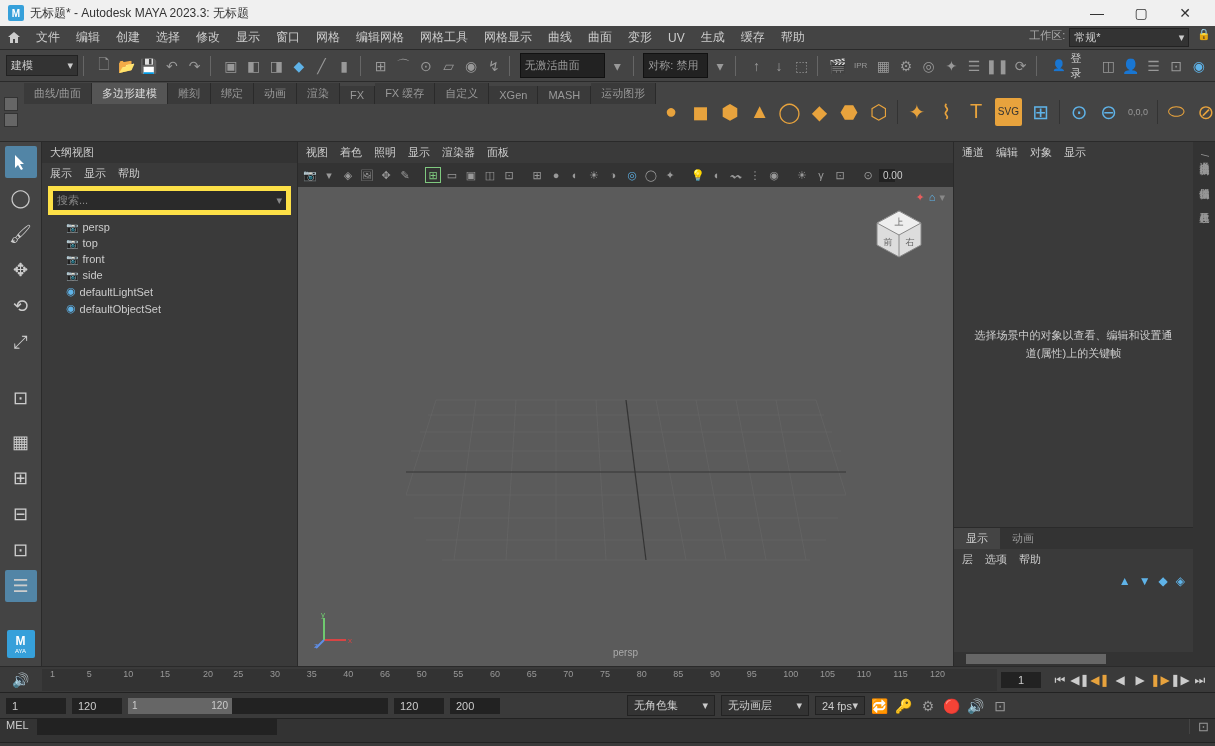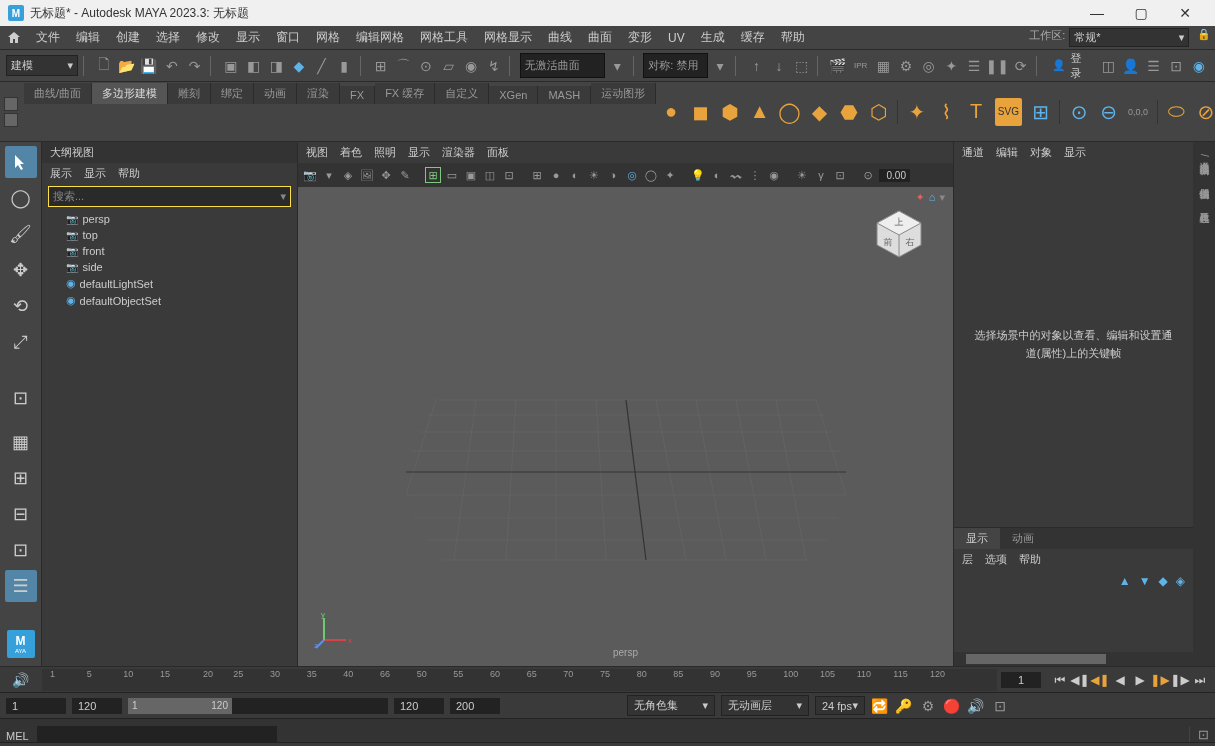--- a/index.html
+++ b/index.html
@@ -34,35 +34,35 @@
 .main-area { display: flex; height: 524px; }
 .toolbox { width: 42px; background: #444; display: flex; flex-direction: column; align-items: center; padding: 4px 0; gap: 4px; border-right: 1px solid #2a2a2a; }
 .toolbox .tool { width: 32px; height: 32px; display: flex; align-items: center; justify-content: center; color: #ccc; cursor: pointer; font-size: 18px; border-radius: 2px; }
 .toolbox .tool.active { background: #5285a6; }
 .toolbox .tool-sep { height: 16px; }
 .toolbox .maya-badge { width: 28px; height: 28px; background: #36a0da; color: #fff; display: flex; flex-direction: column; align-items: center; justify-content: center; font-size: 9px; border-radius: 2px; margin-top: auto; margin-bottom: 4px; }
 .outliner { width: 256px; background: #3a3a3a; display: flex; flex-direction: column; border-right: 1px solid #2a2a2a; }
 .outliner .panel-title { background: #333; padding: 3px 8px; font-size: 11px; color: #ccc; }
 .outliner .panel-menu { background: #3a3a3a; padding: 3px 8px; display: flex; gap: 12px; font-size: 11px; color: #ccc; }
 .outliner .panel-menu span { cursor: pointer; }
-.outliner .search { margin: 2px 6px; background: #2a2a2a; border: 1px solid #fde047; padding: 2px 4px; color: #888; font-size: 11px; display: flex; align-items: center; }
+.outliner .search { margin: 2px 6px; background: #2a2a2a; border: 5px solid #fde047; padding: 2px 4px; color: #888; font-size: 11px; display: flex; align-items: center; }
 .outliner .search .arrow { margin-left: auto; color: #888; }
 .outliner .tree { flex: 1; padding: 2px 4px; overflow: auto; }
 .outliner .tree-item { display: flex; align-items: center; padding: 2px 4px 2px 20px; font-size: 11px; color: #ccc; cursor: pointer; gap: 4px; }
 .outliner .tree-item .cam-icon { color: #888; font-size: 10px; }
 .outliner .tree-item .set-icon { color: #5fb3e8; font-size: 11px; }
 .viewport-area { flex: 1; background: #5b5b5b; display: flex; flex-direction: column; position: relative; }
 .viewport-menu { background: #3a3a3a; padding: 3px 8px; display: flex; gap: 12px; font-size: 11px; color: #ccc; }
 .viewport-menu span { cursor: pointer; }
 .viewport-toolbar { background: #333; padding: 2px 4px; display: flex; align-items: center; gap: 3px; height: 24px; }
 .viewport-toolbar .vticon { width: 16px; height: 16px; color: #999; cursor: pointer; font-size: 11px; display: flex; align-items: center; justify-content: center; }
 .viewport-toolbar .vticon.blue { color: #5fb3e8; }
 .viewport-toolbar .vticon.green { color: #7fc97f; border: 1px solid #7fc97f; }
 .viewport-toolbar .vtsep { width: 6px; }
-.viewport-toolbar .vt-val { background: #222; color: #ccc; padding: 1px 4px; font-size: 10px; width: 31px; text-align: right; }
+.viewport-toolbar .vt-val { background: #222; color: #ccc; padding: 1px 4px; font-size: 10px; width: 16px; text-align: right; }
 .viewport-canvas { flex: 1; background: #5b5b5b; position: relative; overflow: hidden; }
 .viewport-canvas .grid { position: absolute; left: 50%; top: 55%; transform: translate(-50%, -50%); }
 .viewport-canvas .viewcube { position: absolute; right: 24px; top: 16px; width: 60px; height: 60px; }
 .viewport-canvas .viewcube-icons { position: absolute; right: 8px; top: 4px; display: flex; gap: 4px; }
 .viewport-canvas .viewcube-icons span { color: #888; font-size: 11px; cursor: pointer; }
 .viewport-canvas .axis { position: absolute; left: 16px; bottom: 16px; width: 40px; height: 40px; }
 .viewport-canvas .cam-label { position: absolute; left: 50%; bottom: 8px; transform: translateX(-50%); color: #aaa; font-size: 10px; }
 .channelbox { width: 240px; background: #3a3a3a; display: flex; flex-direction: column; border-left: 1px solid #2a2a2a; }
 .channelbox .cb-menu { background: #3a3a3a; padding: 3px 8px; display: flex; gap: 12px; font-size: 11px; color: #ccc; }
 .channelbox .cb-menu span { cursor: pointer; }
@@ -88,21 +88,21 @@
 .timeslider .play-controls { display: flex; gap: 2px; padding: 0 6px; }
 .timeslider .pc { width: 18px; height: 18px; color: #ccc; cursor: pointer; font-size: 12px; display: flex; align-items: center; justify-content: center; }
 .timeslider .pc.orange { color: #e8a33d; }
 .rangeslider { height: 26px; background: #3a3a3a; display: flex; align-items: center; padding: 0 6px; gap: 6px; border-top: 1px solid #222; }
 .rangeslider .rs-field { background: #222; padding: 2px 6px; color: #ccc; width: 60px; font-size: 11px; }
 .rangeslider .rs-track { flex: 1; max-width: 260px; height: 16px; background: #222; position: relative; }
 .rangeslider .rs-range { position: absolute; left: 0; width: 40%; height: 100%; background: #666; display: flex; align-items: center; justify-content: space-between; padding: 0 4px; font-size: 10px; color: #ccc; }
 .rangeslider .rs-dd { background: #333; border: 1px solid #222; padding: 2px 6px; color: #ccc; font-size: 11px; display: flex; align-items: center; justify-content: space-between; width: 88px; }
 .rangeslider .rs-icon { color: #999; font-size: 14px; cursor: pointer; display: flex; align-items: center; justify-content: center; width: 18px; }
 .rangeslider .rs-spacer { flex: 0.2; }
-.cmdline { height: 24px; background: #333; display: flex; align-items: flex-end; padding: 0 6px; gap: 8px; border-top: 1px solid #222; }
+.cmdline { height: 24px; background: #333; display: flex; align-items: flex-start; padding: 0 6px; gap: 8px; border-top: 1px solid #222; }
 .cmdline .cmd-label { color: #ccc; font-size: 11px; }
 .cmdline .cmd-input { background: #222; height: 16px; width: 240px; }
 .cmdline .cmd-btn { border-left: 1px solid #444; padding-left: 8px; color: #999; font-size: 13px; cursor: pointer; }
 .helpline { height: 22px; background: #3a3a3a; display: flex; align-items: center; padding: 0 8px; gap: 8px; border-top: 1px solid #222; }
 svg { display: block; }
 </style>
 </head>
 <body>
 
 <div class="titlebar">

